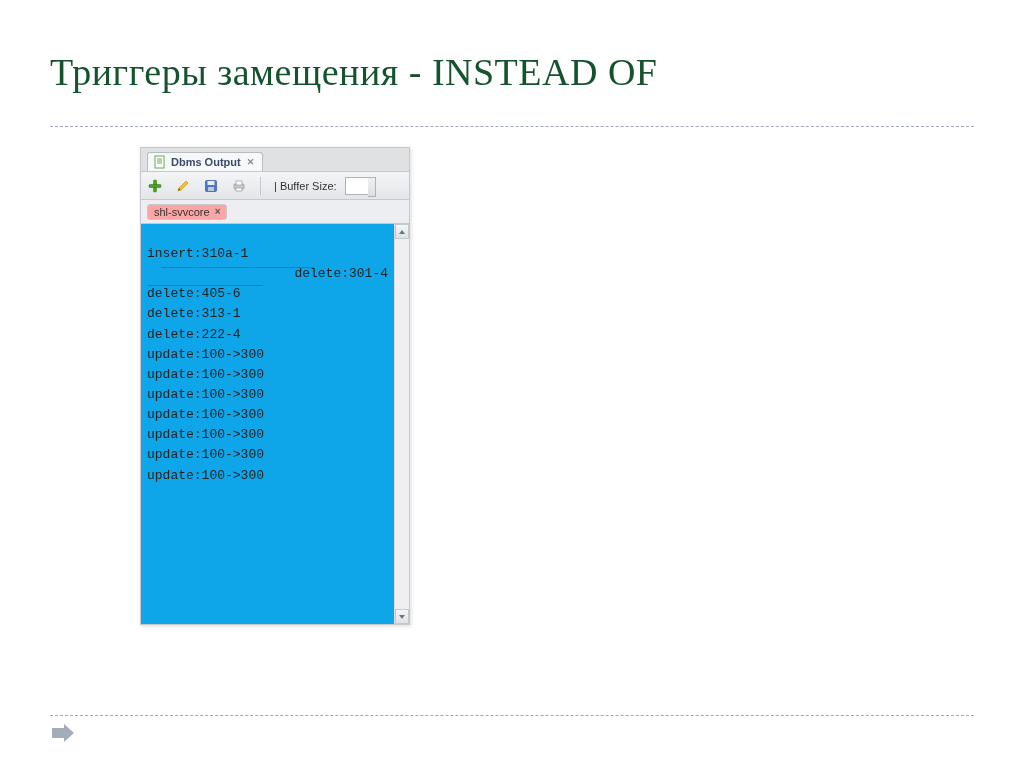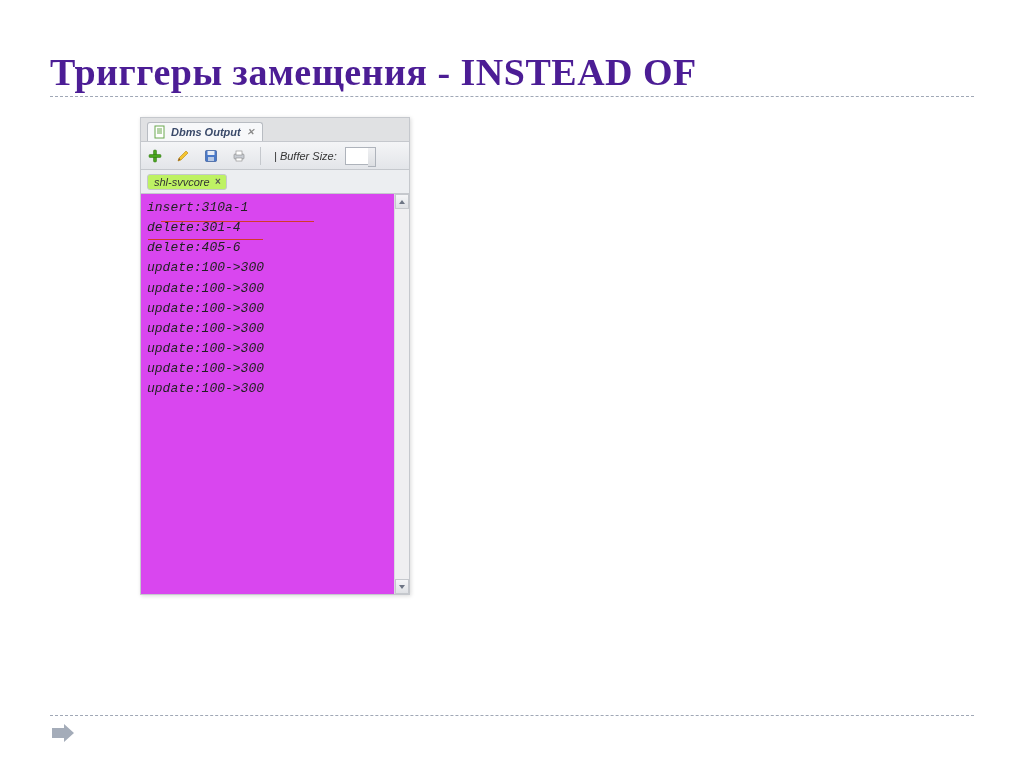--- a/index.html
+++ b/index.html
@@ -10,38 +10,37 @@
     position: relative;
     overflow: hidden;
   }
   .slide {
     width: 100%; height: 100%;
     padding: 50px 50px 40px 50px;
     position: relative;
   }
   .title {
     font-size: 38px;
-    color: #4c1d95;
-    font-weight: bold;
+    color: #14532d;
+    font-weight: normal;
     letter-spacing: 0.5px;
-    padding-bottom: 2px;
+    padding-bottom: 32px;
     border-bottom: 1px dashed #a0a8b6;
   }
   .content {
     margin-top: 20px;
     margin-left: 90px;
   }
   .panel {
     width: 270px;
     background: #e7e8ea;
     border: 1px solid #c5c8cd;
     box-shadow: 1px 1px 4px rgba(0,0,0,0.15);
     font-family: Tahoma, Arial, sans-serif;
     font-size: 12px;
-    font-style: italic;
   }
   .panel-tab-row {
     background: #e0e1e3;
     border-bottom: 1px solid #c5c8cd;
     height: 24px;
     display: flex;
     align-items: flex-end;
     padding-left: 6px;
     padding-top: 2px;
   }
@@ -100,55 +99,56 @@
   .sub-tab-row {
     background: #eceef1;
     border-bottom: 1px solid #c5c8cd;
     height: 24px;
     display: flex;
     align-items: center;
     padding: 0 6px;
   }
   .sub-tab {
     display: flex; align-items: flex-start; gap: 5px;
-    background: #bef264;
+    background: #fca5a5;
     border: 1px solid #c5c8cd;
     border-radius: 3px;
     padding: 1px 6px;
     font-size: 11px;
     color: #333;
   }
   .sub-tab .xx { font-size: 10px; color: #555; font-weight: bold; }
   .output-wrap {
     display: flex;
     background: #fff;
   }
   .output {
     flex: 1;
-    background: #d946ef;
-    padding: 4px 6px 4px 6px;
+    background: #0ea5e9;
+    padding: 20px 6px 4px 6px;
     font-family: "Courier New", monospace;
     font-size: 13px;
     color: #222;
     line-height: 1.55;
     min-height: 400px;
   }
   .output .line { white-space: pre; position: relative; }
   .underline-red {
     position: relative;
   }
   .underline-red::after {
     content: "";
     position: absolute;
     left: 14px; right: 74px; bottom: -4px;
     height: 1.5px;
     background: #d23a2a;
   }
   .underline-red2 {
     position: relative;
+    text-align: right;
   }
   .underline-red2::after {
     content: "";
     position: absolute;
     left: 1px; width: 115px; bottom: -2px;
     height: 1.5px;
     background: #d23a2a;
   }
   .scrollbar {
     width: 15px;
@@ -243,20 +243,22 @@
           <span class="xx">×</span>
         </div>
       </div>
 
       <div class="output-wrap">
         <div class="output">
           <div class="line underline-red">insert:310a-1</div>
           <div class="line"></div>
           <div class="line underline-red2">delete:301-4</div>
           <div class="line">delete:405-6</div>
+          <div class="line">delete:313-1</div>
+          <div class="line">delete:222-4</div>
           <div class="line"></div>
           <div class="line">update:100-&gt;300</div>
           <div class="line">update:100-&gt;300</div>
           <div class="line">update:100-&gt;300</div>
           <div class="line">update:100-&gt;300</div>
           <div class="line">update:100-&gt;300</div>
           <div class="line">update:100-&gt;300</div>
           <div class="line">update:100-&gt;300</div>
         </div>
         <div class="scrollbar">

